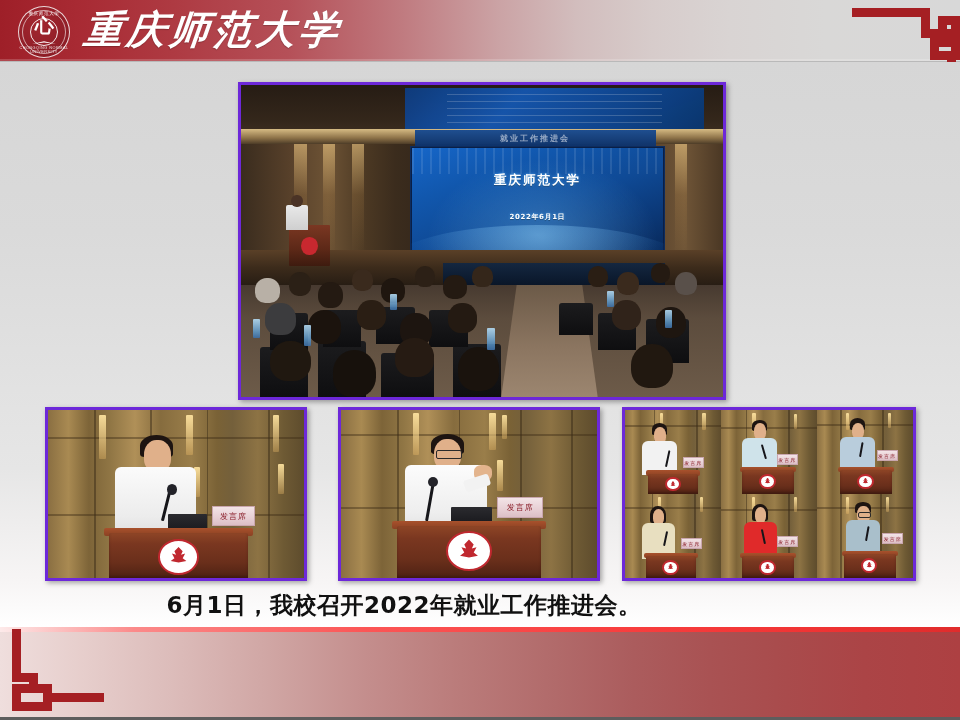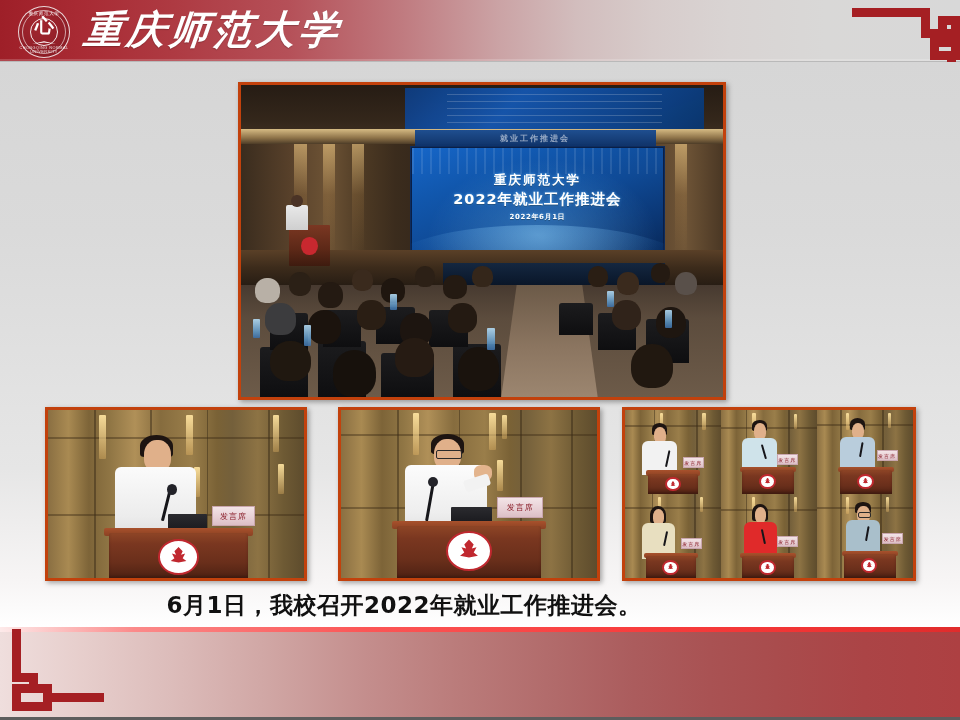--- a/index.html
+++ b/index.html
@@ -125,21 +125,21 @@
     position: absolute;
     left: 0; top: 62px;
     width: 960px; height: 565px;
     background: linear-gradient(to bottom, #d6d6d6 0%, #dadada 30%, #e6e6e6 72%, #f7f5f5 92%, #ffffff 100%);
   }
 
   
   .photo {
     position: absolute;
     background: #84cc16;
-    border: 3px solid #c2410c;
+    border: 3px solid #6d28d9;
     box-sizing: border-box;
     box-shadow: 2px 2px 5px rgba(0,0,0,0.34);
     overflow: hidden;
   }
 
   
   #photo-main { left: 238px; top: 82px; width: 488px; height: 318px; }
 
   .hall { position: absolute; inset: 0; background: #1e1710; }
   .hall .ceiling {
@@ -469,21 +469,20 @@
       <div class="wall-strip" style="left:23%; top:19%; height:36%;"></div>
       <div class="wall-strip" style="left:90%; top:19%; height:36%;"></div>
 
       <div class="top-screen">
         <div class="t">就业工作推进会</div>
       </div>
 
       <div class="screen-outer">
         <div class="screen-inner"></div>
         <div class="screen-text line1">重庆师范大学</div>
-        <div class="screen-text line2">2022年就业工作推进会</div>
         <div class="screen-text line3">2022年6月1日</div>
       </div>
 
       <div class="stage"></div>
       <div class="head-table"></div>
 
       <div class="podium"></div>
       <div class="speaker-body"></div>
       <div class="speaker-head"></div>
 

